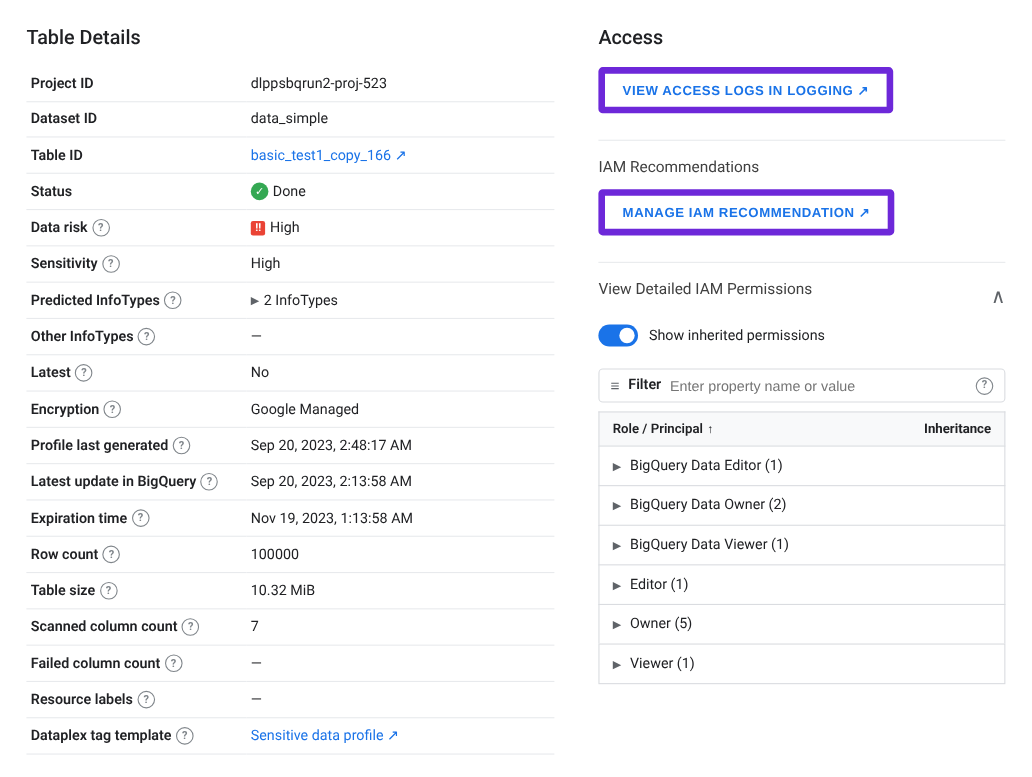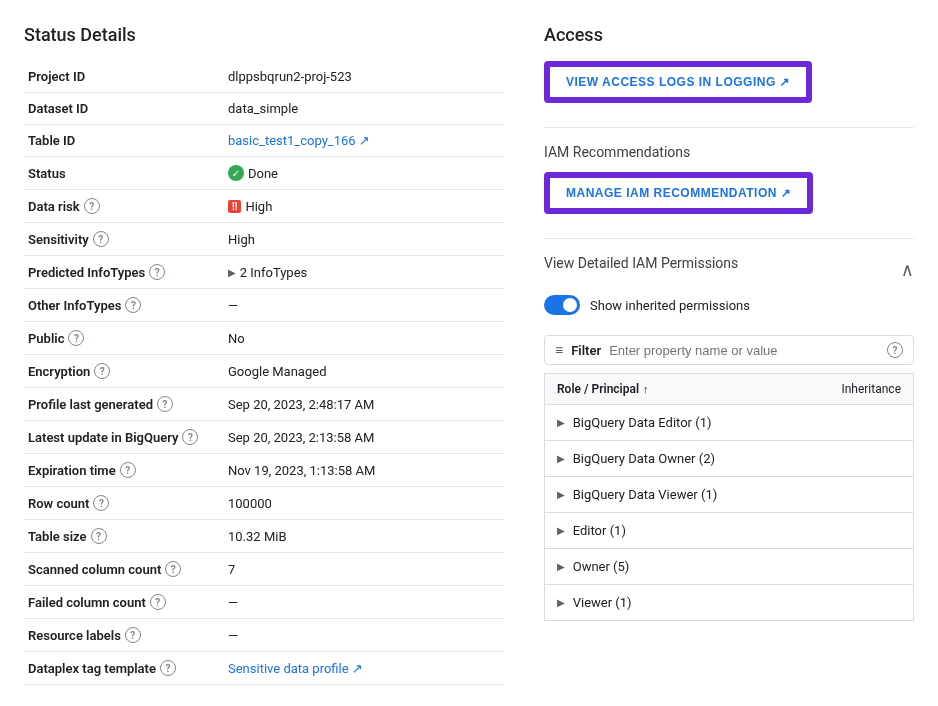--- a/index.html
+++ b/index.html
@@ -218,21 +218,21 @@
       color: #202124;
       display: flex;
       align-items: center;
       gap: 4px;
     }
     .sort-icon {
       font-size: 11px;
       color: #202124;
     }
     .col-inheritance {
-      font-weight: 400;
+      font-weight: 700;
       font-size: 12px;
       color: #202124;
     }
     .role-row {
       display: flex;
       align-items: center;
       padding: 10px 12px;
       border: 1px solid #dadce0;
       border-bottom: none;
       cursor: pointer;
@@ -250,21 +250,21 @@
       color: #202124;
       flex: 1;
     }
   </style>
 </head>
 <body>
 
 <div class="layout">
 
   <div class="left-panel">
-    <h2>Status Details</h2>
+    <h2>Table Details</h2>
     <table class="table-details-grid">
       <tbody id="details-tbody">
           <tr>
             <td>
               <div class="label-with-help">
                 <span>Project ID</span>
               </div>
             </td>
             <td><span>dlppsbqrun2-proj-523</span></td>
           </tr>
@@ -339,21 +339,21 @@
               <div class="label-with-help">
                 <span>Other InfoTypes</span>
                 <span class="help-icon">?</span>
               </div>
             </td>
             <td><span>—</span></td>
           </tr>
           <tr>
             <td>
               <div class="label-with-help">
-                <span>Public</span>
+                <span>Latest</span>
                 <span class="help-icon">?</span>
               </div>
             </td>
             <td><span>No</span></td>
           </tr>
           <tr>
             <td>
               <div class="label-with-help">
                 <span>Encryption</span>
                 <span class="help-icon">?</span>

